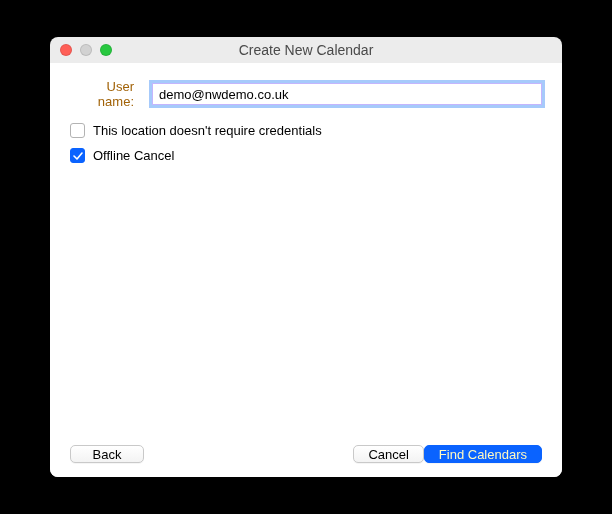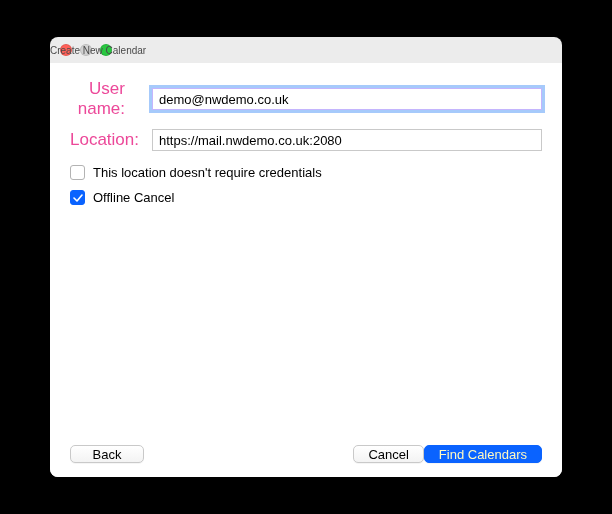--- a/index.html
+++ b/index.html
@@ -41,43 +41,43 @@
     width: 12px;
     height: 12px;
     border-radius: 50%;
   }
   .dot.red { background: #ff5f57; border: 0.5px solid rgba(0,0,0,0.1); }
   .dot.gray { background: #d2d2d2; border: 0.5px solid rgba(0,0,0,0.1); }
   .dot.green { background: #28c840; border: 0.5px solid rgba(0,0,0,0.1); }
   .titlebar-title {
     position: absolute;
     left: 0; right: 0;
-    text-align: left;
-    font-size: 10px;
+    text-align: center;
+    font-size: 14px;
     color: #4a4a4a;
     pointer-events: none;
   }
   .content {
     flex: 1;
     background: #fff;
     padding: 16px 20px 14px 20px;
     display: flex;
     flex-direction: column;
   }
   .row {
     display: flex;
     align-items: center;
     margin-bottom: 10px;
   }
   .label {
     width: 82px;
     text-align: right;
-    padding-right: 27px;
-    font-size: 17px;
-    color: #ec4899;
+    padding-right: 18px;
+    font-size: 13px;
+    color: #a16207;
   }
   .field {
     flex: 1;
   }
   input[type="text"].txt {
     width: 100%;
     height: 22px;
     padding: 2px 6px;
     font-size: 13px;
     border: 1px solid #c9c9c9;
@@ -166,26 +166,20 @@
 
   <div class="content">
 
     <div class="row">
       <div class="label">User name:</div>
       <div class="field">
         <input type="text" class="txt focused" value="demo@nwdemo.co.uk" style="">
       </div>
     </div>
 
-    <div class="row">
-      <div class="label">Location:</div>
-      <div class="field">
-        <input type="text" class="txt" value="https://mail.nwdemo.co.uk:2080" style="">
-      </div>
-    </div>
 
     <div class="check-row">
       <div class="checkbox">
         
       </div>
       <span class="check-label">This location doesn't require credentials</span>
     </div>
 
     <div class="check-row">
       <div class="checkbox checked">

